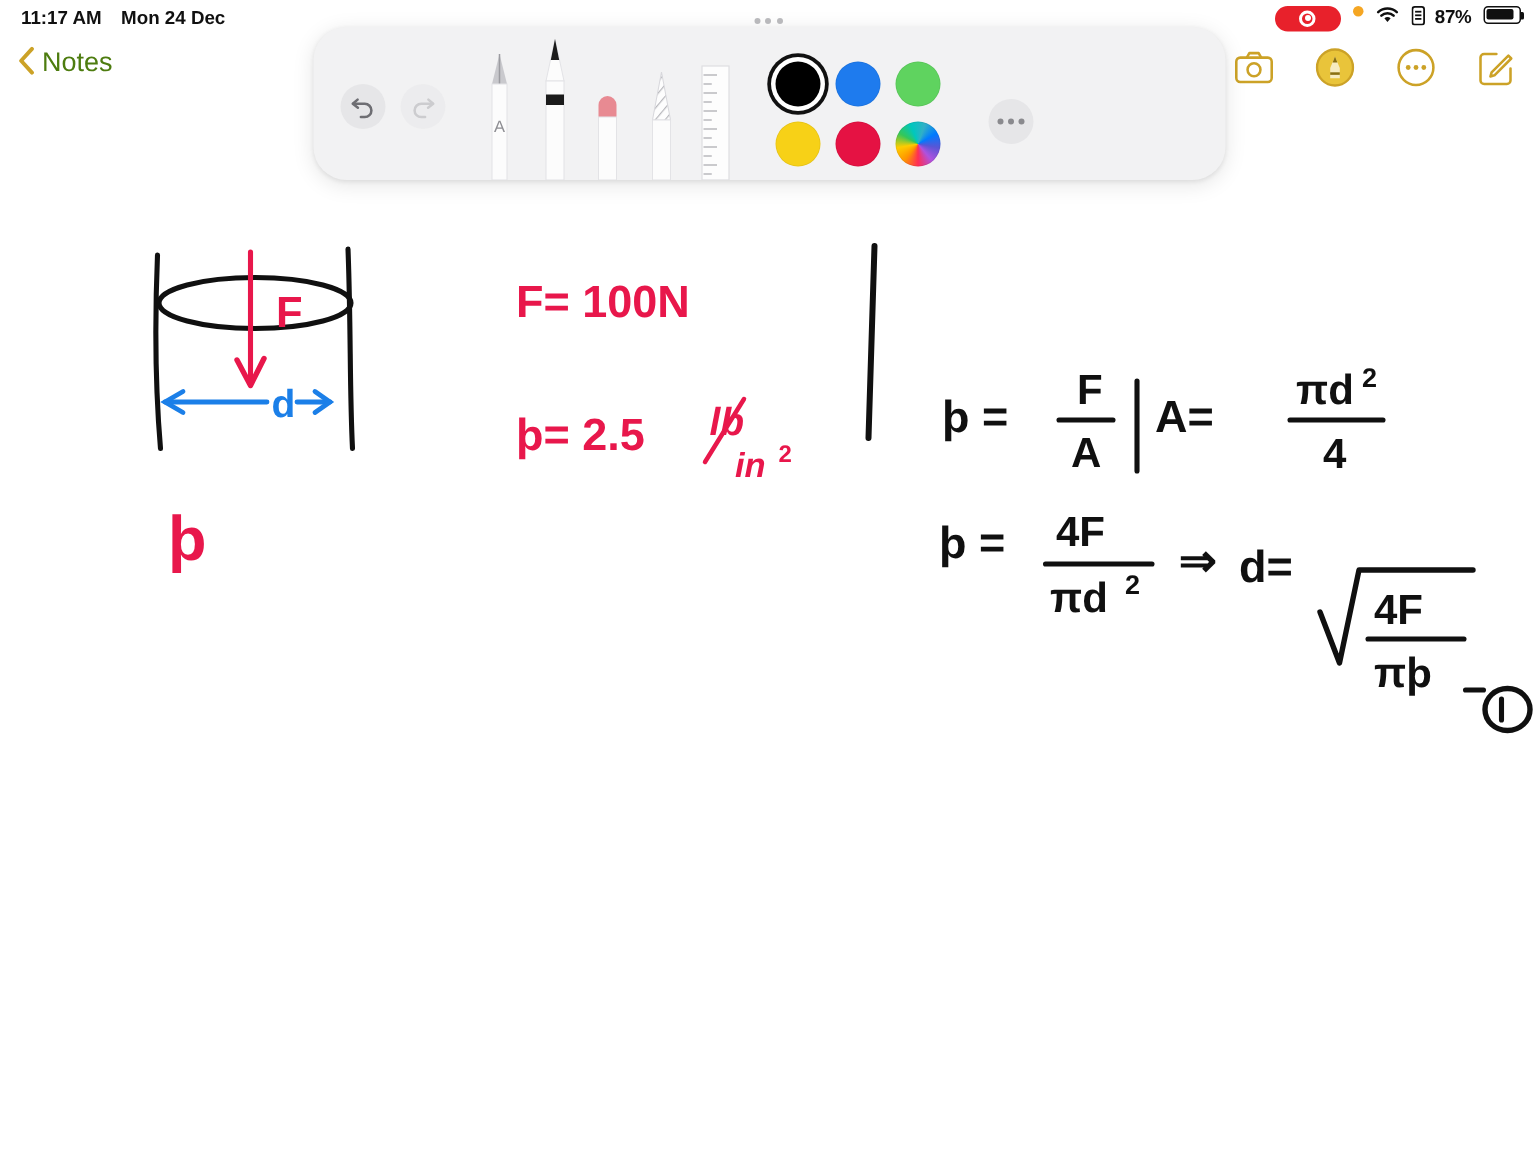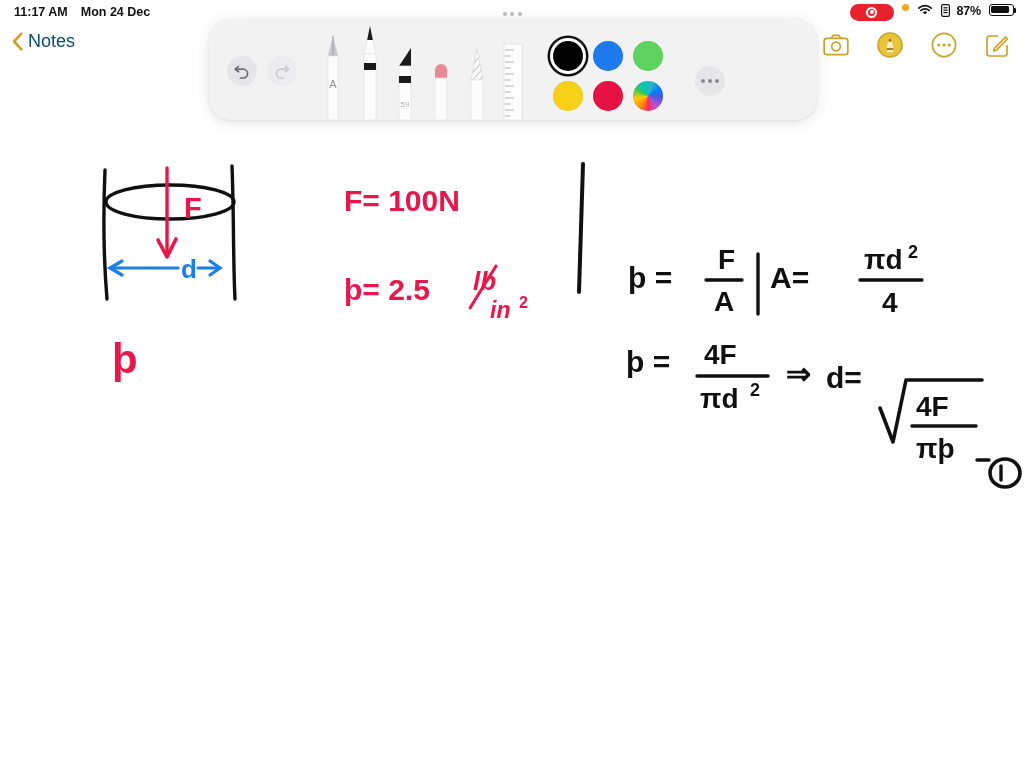--- a/index.html
+++ b/index.html
@@ -43,22 +43,22 @@
     width: 2px; height: 4.5px; background: #101010; border-radius: 0 1px 1px 0;
   }
   .batt-fill { height: 100%; width: 87%; background: #101010; border-radius: 1.4px; }
 
   
   .navbar {
     position: absolute; top: 24px; left: 0; width: 1024px; height: 44px; z-index: 30;
   }
   .back-btn {
     position: absolute; left: 12px; top: 7px;
-    display: flex; align-items: center; gap: 5px;
-    color: #0c4a6e; font-size: 18px; cursor: pointer;
+    display: flex; align-items: flex-start; gap: 5px;
+    color: #4d7c0f; font-size: 18px; cursor: pointer;
   }
   .chev-left {
     width: 11px; height: 19px; display: inline-block;
   }
   .nav-right {
     position: absolute; right: 14px; top: 8px;
     display: flex; align-items: center; gap: 28px;
   }
   .nav-ico { cursor: pointer; display: flex; align-items: center; justify-content: center; }
 
@@ -235,28 +235,20 @@
 
       <div class="tool">
         <svg width="38" height="102" viewBox="0 0 38 102">
           <path d="M13 36 L19 8 L25 36 Z" fill="#fcfcfc" stroke="#e3e3e6" stroke-width="0.7"></path>
           <path d="M16.2 22 L19 8 L21.8 22 Z" fill="#1b1b1b"></path>
           <rect x="13" y="36" width="12" height="66" fill="#fcfcfc" stroke="#e3e3e6" stroke-width="0.7"></rect>
           <rect x="13" y="45" width="12" height="7" fill="#1b1b1b"></rect>
         </svg>
       </div>
 
-      <div class="tool">
-        <svg width="36" height="102" viewBox="0 0 36 102">
-          <path d="M12 48 L24 30 L24 48 Z" fill="#1b1b1b"></path>
-          <rect x="12" y="48" width="12" height="54" fill="#fcfcfc" stroke="#e3e3e6" stroke-width="0.7"></rect>
-          <rect x="12" y="58" width="12" height="7" fill="#1b1b1b"></rect>
-          <text x="18" y="89" font-family="Liberation Sans, sans-serif" font-size="8" fill="#b0b0b5" text-anchor="middle">59</text>
-        </svg>
-      </div>
 
 
       <div class="tool">
         <svg width="36" height="102" viewBox="0 0 36 102">
           <path d="M12 52 a6 6 0 0 1 12 0 v8 h-12 Z" fill="#E88A92"></path>
           <rect x="12" y="60" width="12" height="42" fill="#fcfcfc" stroke="#e3e3e6" stroke-width="0.7"></rect>
         </svg>
       </div>
 
       <div class="tool">

